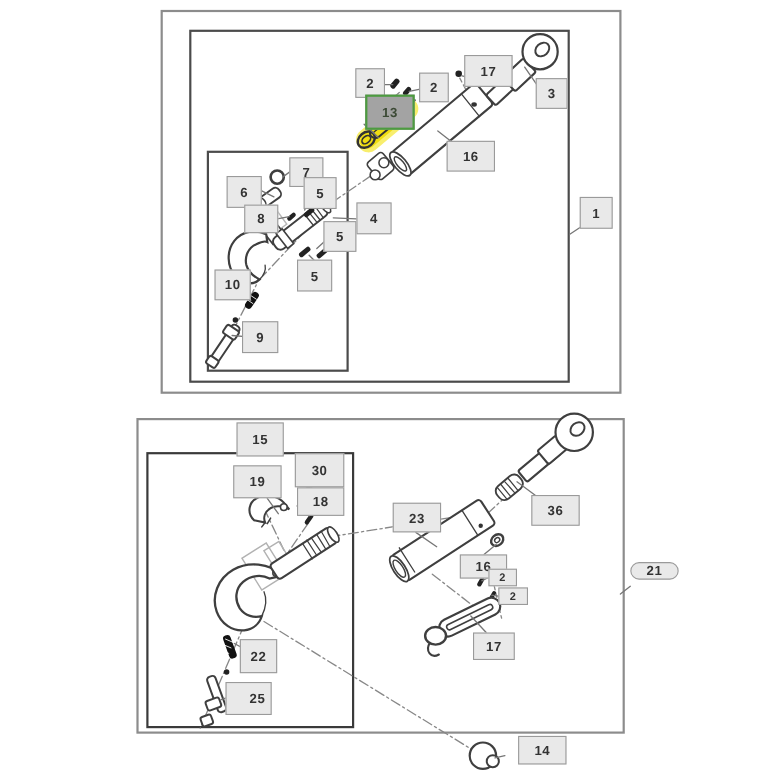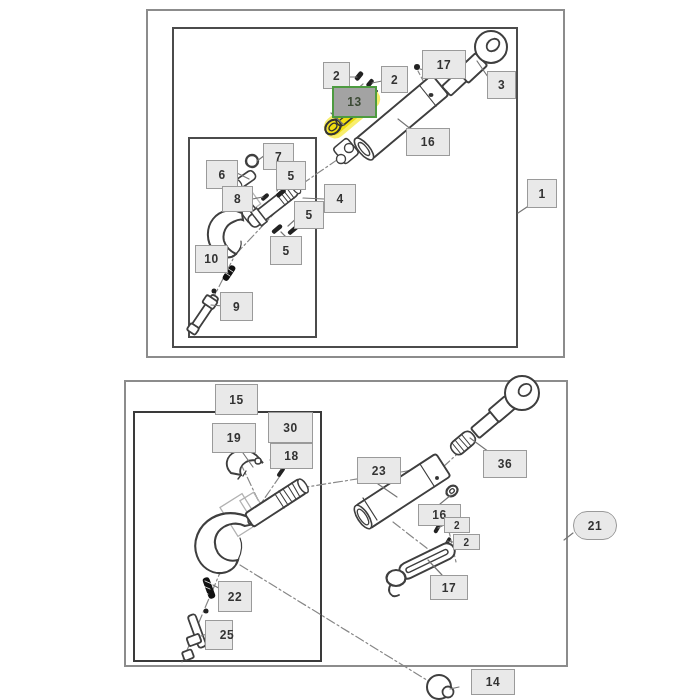--- a/index.html
+++ b/index.html
@@ -283,17 +283,17 @@
     <div class="callout" style="left: 215px; top: 384px; width: 43px; height: 31px;">15</div>
     <div class="callout" style="left: 212px; top: 423px; width: 44px; height: 30px; text-align: center;">19</div>
     <div class="callout" style="left: 268px; top: 412px; width: 45px; height: 31px;">30</div>
     <div class="callout" style="left: 270px; top: 443px; width: 43px; height: 26px;">18</div>
     <div class="callout" style="left: 483px; top: 450px; width: 44px; height: 28px;">36</div>
     <div class="callout" style="left: 357px; top: 457px; width: 44px; height: 27px;">23</div>
     <div class="callout small" style="left: 418px; top: 504px; width: 43px; height: 22px;">16</div>
     <div class="callout tiny" style="left: 444px; top: 517px; width: 26px; height: 16px;">2</div>
     <div class="callout tiny" style="left: 453px; top: 534px; width: 27px; height: 16px;">2</div>
     <div class="callout" style="left: 430px; top: 575px; width: 38px; height: 25px;">17</div>
-    <div class="callout" style="left: 573px; top: 511px; width: 44px; height: 29px; border-radius: 14px;">21</div>
+    <div class="callout" style="left: 573px; top: 511px; width: 44px; height: 16px; border-radius: 14px;">21</div>
     <div class="callout" style="left: 218px; top: 581px; width: 34px; height: 31px;">22</div>
-    <div class="callout" style="left: 205px; top: 620px; width: 28px; height: 30px; padding-left: 16px;">25</div>
+    <div class="callout" style="left: 205px; top: 620px; width: 42px; height: 30px; padding-left: 16px;">25</div>
     <div class="callout" style="left: 471px; top: 669px; width: 44px; height: 26px;">14</div>
   </div>
 
 </body></html>

